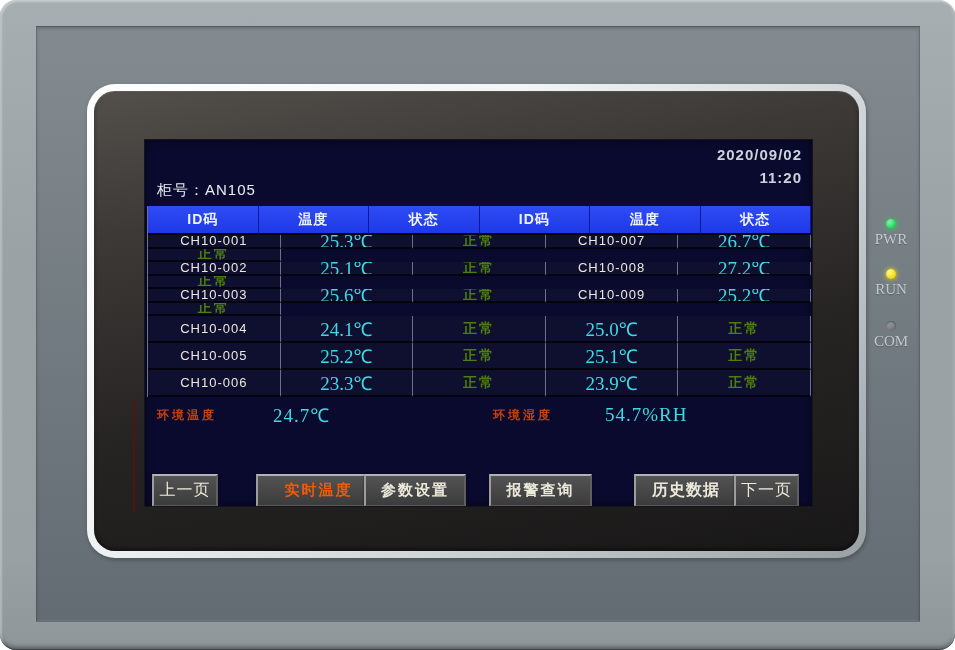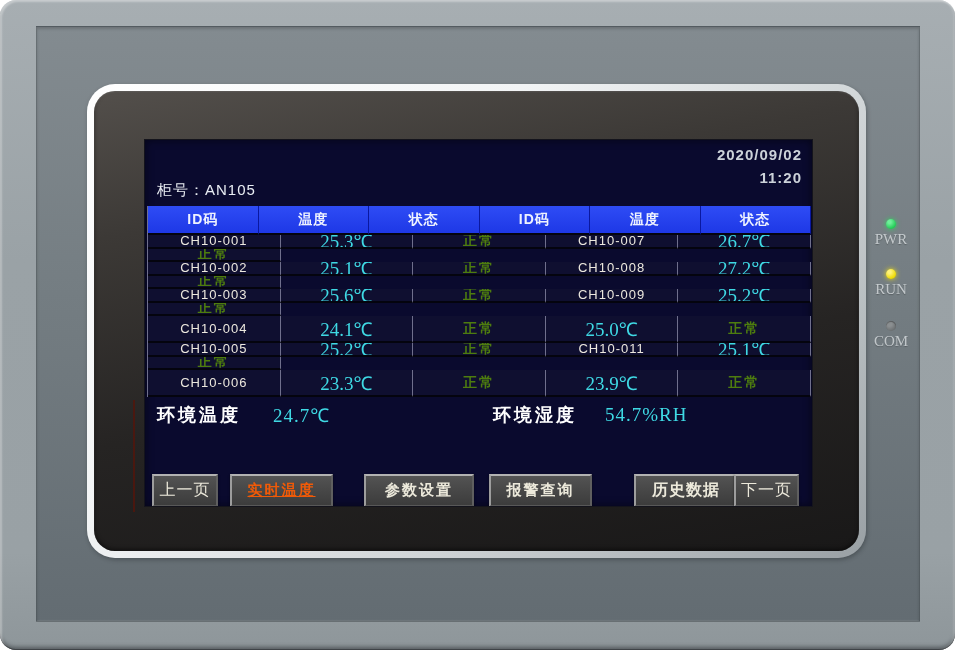--- a/index.html
+++ b/index.html
@@ -58,38 +58,38 @@
   .trow{display:grid;grid-template-columns:repeat(5,1fr);height:27px;}
   .cell{
     background:#0f0f30;border-right:1px solid #6f6f8c;border-bottom:2px solid #04040e;
     display:flex;align-items:center;justify-content:center;overflow:hidden;
   }
   .c-id{color:#ece8de;font-size:13px;letter-spacing:1px;}
   .c-temp{color:#3fd9e4;font-size:19px;font-family:"Liberation Serif",serif;}
   .c-status{color:#4d7c0f;font-size:14px;font-weight:600;letter-spacing:2px;}
 
   .env{position:absolute;top:263px;height:24px;display:flex;align-items:center;}
-  .env-label{color:#ffffff;font-size:18px;font-weight:600;letter-spacing:3px;}
+  .env-label{color:#c2410c;font-size:12px;font-weight:600;letter-spacing:3px;}
   .env-value{color:#3fd9e4;font-size:19px;font-family:"Liberation Serif",serif;letter-spacing:1px;}
   #env-temp-label{left:12px;}   #env-temp-value{left:128px;}
   #env-hum-label{left:348px;}   #env-hum-value{left:460px;}
 
   .btn{
     position:absolute;top:334px;height:33px;cursor:pointer;
     background:linear-gradient(180deg,#535353 0%,#464646 55%,#3c3c3c 100%);
     border:2px solid;border-color:#b2b2b2 #5f5f5f #585858 #9d9d9d;
     color:#ece9db;display:flex;align-items:center;justify-content:center;
     box-shadow:0 1px 2px rgba(0,0,0,.5);
   }
   .btn.small{font-size:16px;letter-spacing:1px;}
   .btn.large{font-size:15px;font-weight:bold;letter-spacing:2px;}
   .btn.active{color:#f05a08;}
   #btn-0{left:7px;width:66px;}
-  #btn-1{left:85px;width:103px;text-decoration:underline;}
-  #btn-2{left:219px;width:110px;}
+  #btn-1{left:111px;width:125px;}
+  #btn-2{left:219px;width:102px;}
   #btn-3{left:344px;width:103px;}
   #btn-4{left:459px;width:104px;font-weight:bold;margin-left:30px;}
   #btn-5{left:589px;width:65px;}
 
   .led{position:absolute;left:886px;width:10px;height:10px;border-radius:50%;}
   .led-label{
     position:absolute;left:872px;width:38px;text-align:center;
     font-family:"Liberation Serif",serif;font-size:15px;color:rgba(222,227,230,.78);
     text-shadow:0 1px 1px rgba(0,0,0,.25);
   }
@@ -153,21 +153,20 @@
         <div class="cell c-id">CH10-004</div>
         <div class="cell c-temp">24.1℃</div>
         <div class="cell c-status">正常</div>
         <div class="cell c-temp">25.0℃</div>
         <div class="cell c-status">正常</div>
       </div>
       <div class="trow">
         <div class="cell c-id">CH10-005</div>
         <div class="cell c-temp">25.2℃</div>
         <div class="cell c-status">正常</div>
-        <div class="cell c-id">CH10-011</div>
         <div class="cell c-temp">25.1℃</div>
         <div class="cell c-status">正常</div>
       </div>
       <div class="trow">
         <div class="cell c-id">CH10-006</div>
         <div class="cell c-temp">23.3℃</div>
         <div class="cell c-status">正常</div>
         <div class="cell c-temp">23.9℃</div>
         <div class="cell c-status">正常</div>
       </div>

